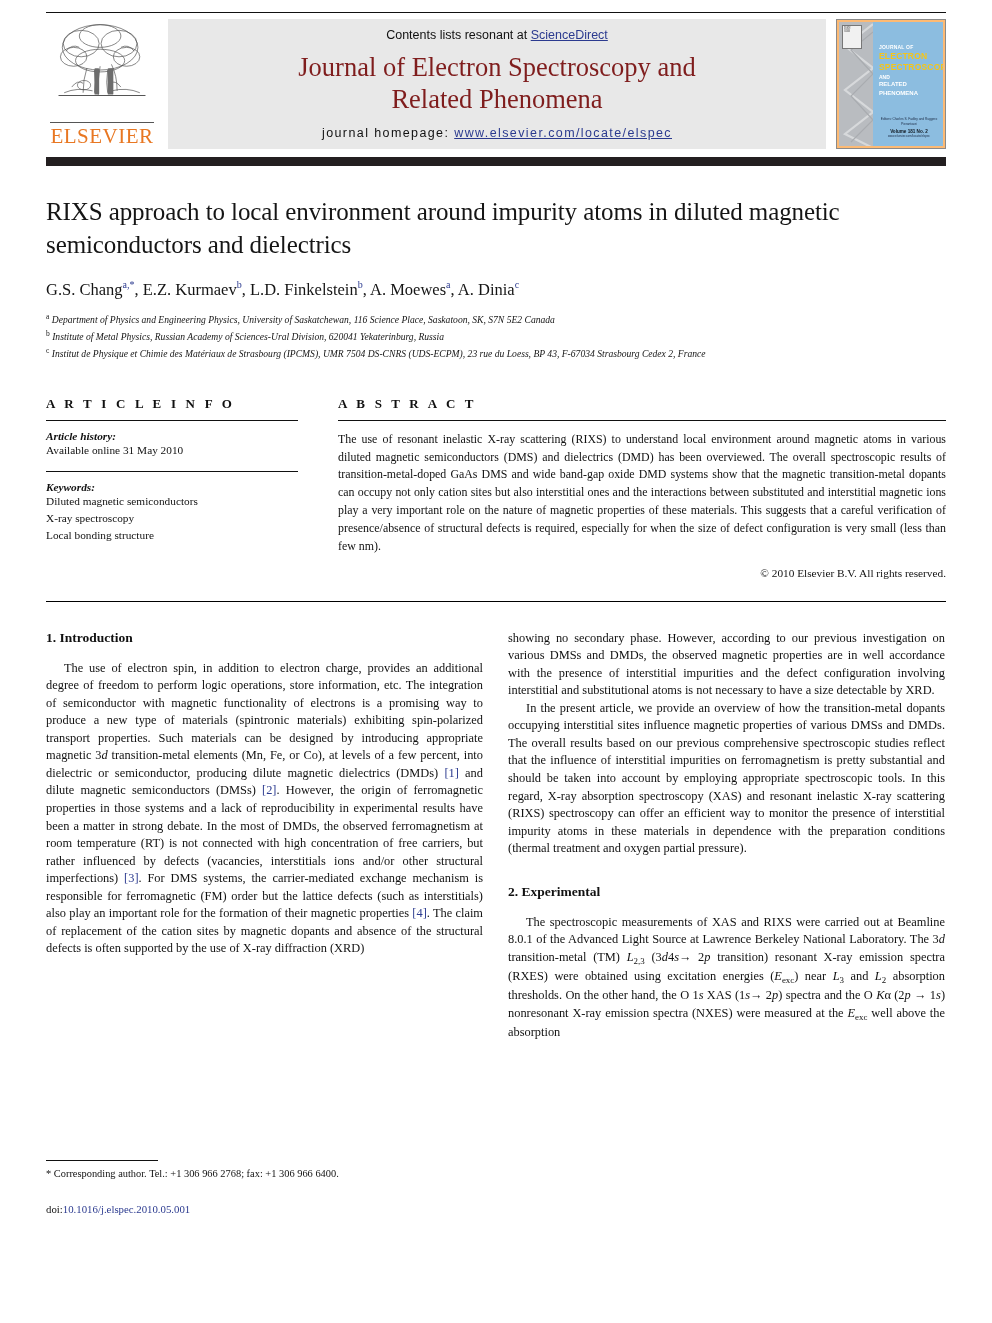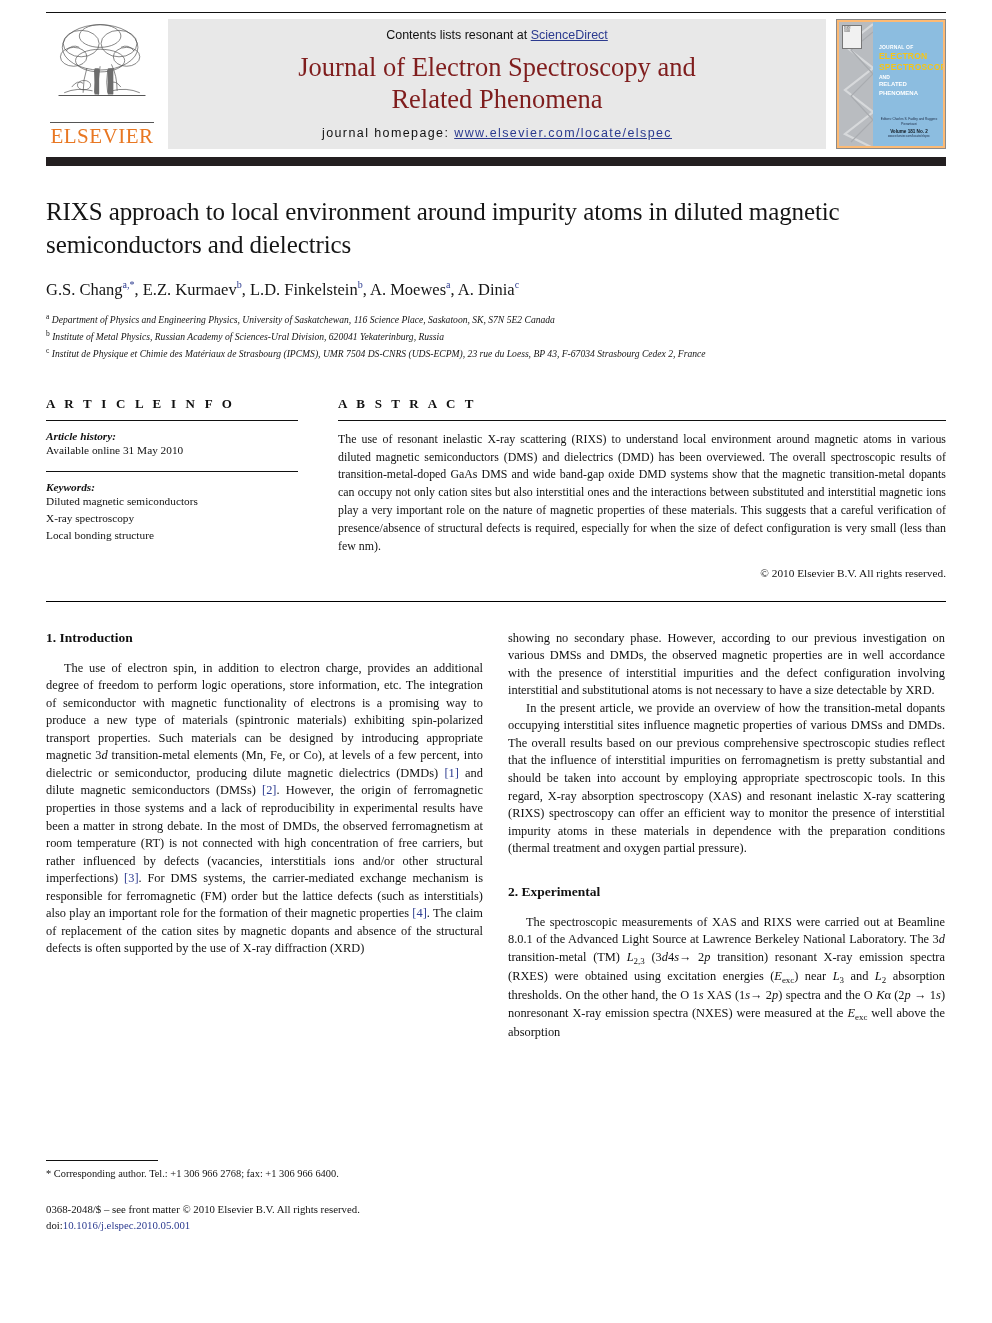--- a/index.html
+++ b/index.html
@@ -429,18 +429,17 @@
       <p class="body-par">In the present article, we provide an overview of how the transition-metal dopants occupying interstitial sites influence magnetic properties of various DMSs and DMDs. The overall results based on our previous comprehensive spectroscopic studies reflect that the influence of interstitial impurities on ferromagnetism is pretty substantial and should be taken into account by employing appropriate spectroscopic tools. In this regard, X-ray absorption spectroscopy (XAS) and resonant inelastic X-ray scattering (RIXS) spectroscopy can offer an efficient way to monitor the presence of interstitial impurity atoms in these materials in dependence with the preparation conditions (thermal treatment and oxygen partial pressure).</p>
       <h2 class="sec-title spaced">2.  Experimental</h2>
       <p class="body-par">The spectroscopic measurements of XAS and RIXS were carried out at Beamline 8.0.1 of the Advanced Light Source at Lawrence Berkeley National Laboratory. The 3<span class="ital">d</span> transition-metal (TM) <span class="ital">L</span><sub>2,3</sub> (3<span class="ital">d</span>4<span class="ital">s</span>→ 2<span class="ital">p</span> transition) resonant X-ray emission spectra (RXES) were obtained using excitation energies (<span class="ital">E</span><sub>exc</sub>) near <span class="ital">L</span><sub>3</sub> and <span class="ital">L</span><sub>2</sub> absorption thresholds. On the other hand, the O 1<span class="ital">s</span> XAS (1<span class="ital">s</span>→ 2<span class="ital">p</span>) spectra and the O <span class="ital">K</span>α (2<span class="ital">p</span> → 1<span class="ital">s</span>) nonresonant X-ray emission spectra (NXES) were measured at the <span class="ital">E</span><sub>exc</sub> well above the absorption</p>
     </div>
   </div>
 
   <div class="footnotes">
     <div class="fn-rule"></div>
     <div class="fn">* Corresponding author. Tel.: +1 306 966 2768; fax: +1 306 966 6400.</div>
     <div class="issn-block">
-      <div>0368-2048/$ – see front matter © 2010 Elsevier B.V. All rights reserved.</div>
       <div>doi:<span class="doi">10.1016/j.elspec.2010.05.001</span></div>
     </div>
   </div>
 
 </div>
 
 </body></html>

